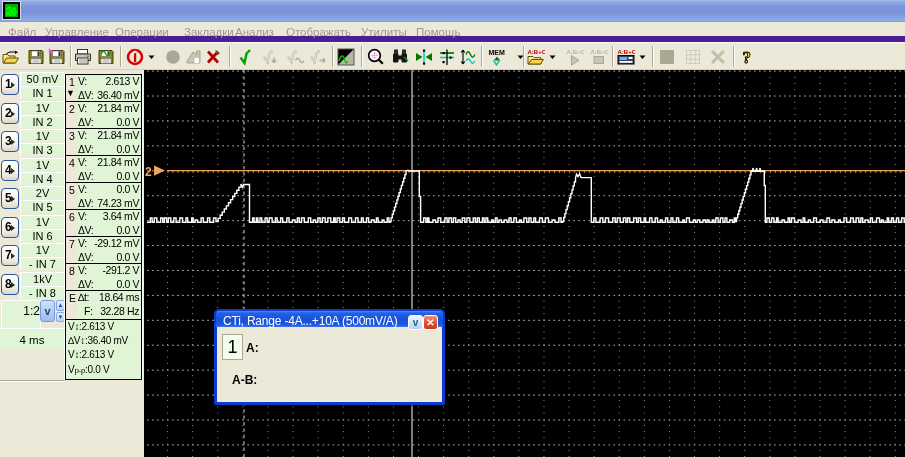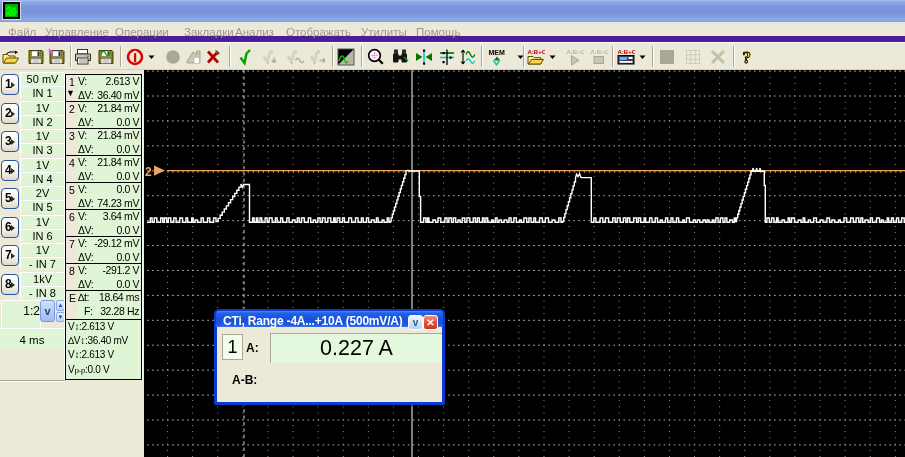--- a/index.html
+++ b/index.html
@@ -23,21 +23,21 @@
 .mline{height:13.5px;line-height:13.5px;white-space:nowrap;padding-right:2px;display:flex;justify-content:space-between}
 .mline .mv{text-align:right}
 .mline2{height:14.2px;line-height:14.2px;white-space:nowrap;padding-left:2px;font-size:10px;letter-spacing:-0.3px}
 .scope{position:absolute;left:144px;top:0;width:761px;height:387px;background-color:#000;
 background-image:
 radial-gradient(circle 0.65px at 0.65px 0.65px,#a8a8a8 98%,transparent),
 radial-gradient(circle 0.65px at 0.65px 0.65px,#a8a8a8 98%,transparent);
 background-size:5.02px 24.93px,25.1px 6.23px;
 background-position:3.02px 0.6px,23.1px 0.6px;}
 .dlg{position:absolute;left:214px;top:239px;width:231px;height:96px;background:#ece9d8;border:3px solid #0b3bd0;border-radius:5px 5px 2px 2px;box-shadow:1px 1px 2px rgba(0,0,0,0.6)}
-.dlgtitle{position:absolute;left:-1px;top:-1px;right:-1px;height:16px;border-radius:3px 3px 0 0;background:linear-gradient(180deg,#5a8af2 0%,#2560e8 12%,#1450d8 55%,#1e58e0 85%,#3a74ee 100%);color:#fff;font-weight:bold;font-size:12px;line-height:20px;padding-left:7px;letter-spacing:-0.2px}
+.dlgtitle{position:absolute;left:-1px;top:-1px;right:-1px;height:16px;border-radius:3px 3px 0 0;background:linear-gradient(180deg,#5a8af2 0%,#2560e8 12%,#1450d8 55%,#1e58e0 85%,#3a74ee 100%);color:#fff;font-weight:normal;font-size:12px;line-height:20px;padding-left:7px;letter-spacing:-0.2px}
 .dlgbtn{position:absolute;top:3px;width:15px;height:15px;border:1px solid #fff;border-radius:3px;font-size:10px;text-align:center;line-height:13px}
 .chev{right:19px;background:linear-gradient(180deg,#f0f6ff,#b8d0f4);color:#1a6a6a;font-weight:bold}
 .xbtn{right:4px;background:linear-gradient(180deg,#f0927a 0%,#e35335 50%,#c93a1c 100%);color:#fff;font-weight:bold}
 .dfield{position:absolute;left:53px;width:172px;height:30px;background:#e3f8dc;border-top:1px solid #aca896;border-left:1px solid #aca896;font-size:21.5px;color:#000;text-align:center;line-height:29px}
 .dlab{position:absolute;font-size:12px;font-weight:bold;color:#000}
 </style></head><body>
 <div class="titlebar">
 <div class="titleicon"><svg width="13" height="13" xmlns="http://www.w3.org/2000/svg">
         <path d="M1,4 h2 v-2 h2 v3 h3 v-2 h2 v3 M1,10 h1 v-3 h2 v3 h2 v-3 h2 v3 h2 v-3 h2" stroke="#00ff00" fill="none" stroke-width="1.4"></path>
       </svg></div>
@@ -395,15 +395,14 @@
 <div class="mline2">V<b>↕</b>:2.613 V</div>
 <div class="mline2">V<span style="font-size:8px">p-p</span>:0.0 V</div>
       </div>
 </div>
 <div class="dlg">
 <div class="dlgtitle">CTi, Range -4A...+10A (500mV/A)</div>
 <div class="dlgbtn chev">v</div>
 <div class="dlgbtn xbtn">✕</div>
 <div style="position:absolute;left:5px;top:22px;width:21px;height:26px;background:#f2fdec;border:1px solid #aca896;font-size:18px;text-align:center;line-height:25px">1</div>
 <div class="dlab" style="left:29px;top:29px">A:</div>
-<div class="dfield" style="top:21px">0.227 A</div>
 <div class="dlab" style="left:15px;top:61px">A-B:</div>
 </div>
 </div>
 </body></html>

